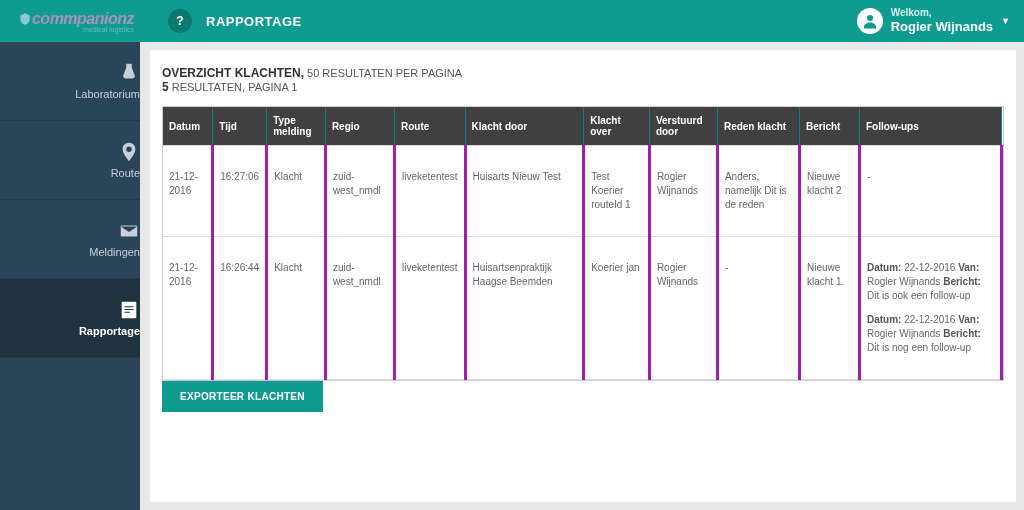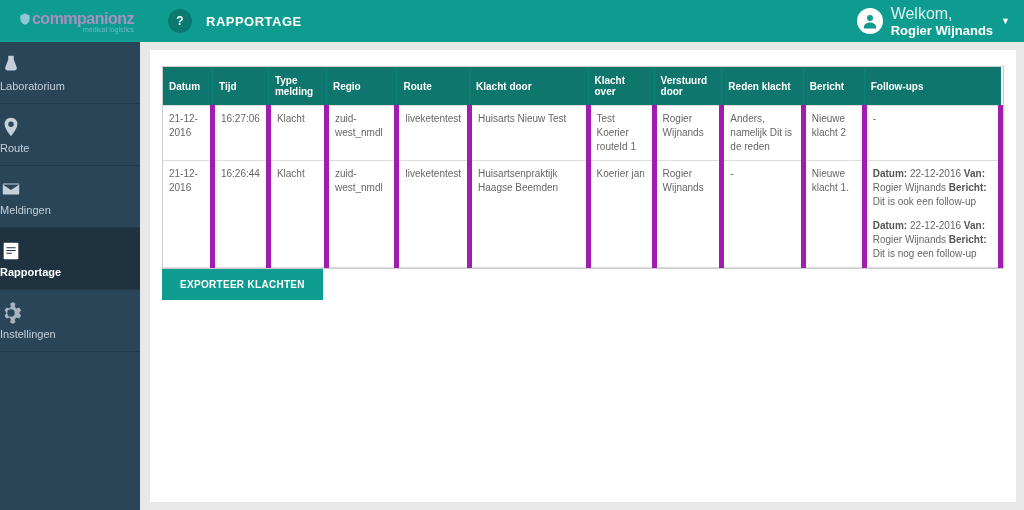--- a/index.html
+++ b/index.html
@@ -4,52 +4,52 @@
 <style>
 * { margin: 0; padding: 0; box-sizing: border-box; }
 body { font-family: Arial, sans-serif; font-size: 12px; background: #e8e8e8; width: 1024px; height: 510px; overflow: hidden; }
 
 .app { display: flex; height: 100%; }
 
 
 .header { position: fixed; top: 0; left: 0; right: 0; height: 42px; background: #0e9c91; display: flex; align-items: center; z-index: 10; }
 .logo-area { width: 152px; height: 42px; background: #0e9c91; display: flex; align-items: center; justify-content: center; }
 .logo-top { display: flex; align-items: center; }
-.logo-text { color: #a890c0; font-size: 16px; font-weight: bold; letter-spacing: -0.5px; }
+.logo-text { color: #a890c0; font-size: 16px; font-weight: bold; letter-spacing: -0.5px; font-style: italic; }
 .logo-sub { color: #6eb5c5; font-size: 7px; text-align: right; margin-top: -2px; }
 .help-btn { width: 24px; height: 24px; border-radius: 50%; background: #0a7a71; color: #fff; margin-left: 16px; display: flex; align-items: center; justify-content: center; font-weight: bold; font-size: 12px; }
 .header-title { color: #fff; font-weight: bold; font-size: 13px; margin-left: 14px; letter-spacing: 0.5px; }
 .header-user { margin-left: auto; margin-right: 14px; display: flex; align-items: center; color: #fff; }
 .avatar { width: 26px; height: 26px; border-radius: 50%; background: #fff; margin-right: 8px; display: flex; align-items: center; justify-content: center; }
 .avatar svg { width: 18px; height: 18px; fill: #0e9c91; }
 .user-text { line-height: 1.2; }
-.welcome { font-size: 16px; color: #d8f0ee; }
+.welcome { font-size: 10px; color: #d8f0ee; font-weight: bold; }
 .username { font-size: 13px; font-weight: bold; }
 .dropdown-arrow { margin-left: 8px; font-size: 9px; }
 
 
 .sidebar { width: 140px; background: #2a4458; padding-top: 42px; display: flex; flex-direction: column; flex-shrink: 0; }
-.nav-item { height: 62px; display: flex; flex-direction: column; align-items: flex-start; justify-content: center; color: #c5d0d8; cursor: pointer; border-bottom: 1px solid #243a4a; }
+.nav-item { height: 79px; display: flex; flex-direction: column; align-items: flex-end; justify-content: center; color: #c5d0d8; cursor: pointer; border-bottom: 1px solid #243a4a; }
 .nav-item.active { background: #1e3240; }
 .nav-item svg { width: 22px; height: 22px; fill: #c5d0d8; margin-bottom: 4px; }
 .nav-item.active svg { fill: #fff; }
 .nav-item span { font-size: 11px; }
 .nav-item.active span { color: #fff; font-weight: bold; }
 
 
 .content { flex: 1; padding-top: 42px; background: #e8e8e8; overflow: hidden; }
 .panel { background: #fff; margin: 8px 8px 8px 10px; height: calc(100% - 16px); overflow: auto; padding: 16px 12px; }
 .breadcrumb { font-size: 11px; color: #555; margin-bottom: 12px; }
 .breadcrumb .title { font-weight: bold; font-size: 12px; color: #333; }
 
 
 .tbl-wrap { border: 1px solid #ccc; }
 table { width: 100%; border-collapse: collapse; font-size: 10px; }
-th { background: #0f766e; color: #fff; padding: 8px 6px; text-align: left; font-weight: bold; border-right: 1px solid #0a8279; font-size: 10px; }
-td { padding: 6px 6px; border-right: 5px solid #a21caf; color: #666; vertical-align: top; line-height: 1.4; margin-top: 16px; }
+th { background: #404040; color: #fff; padding: 8px 6px; text-align: left; font-weight: bold; border-right: 1px solid #0a8279; font-size: 10px; }
+td { padding: 24px 6px; border-right: 3px solid #a21caf; color: #666; vertical-align: top; line-height: 1.4; margin-top: 16px; }
 tr { border-bottom: 1px solid #ddd; }
 .followup-item { margin-bottom: 10px; }
 .followup-item:last-child { margin-bottom: 0; }
 .fu-label { font-weight: bold; color: #555; }
 
 
 .show-more { text-align: center; margin: 14px 0; color: #555; font-size: 13px; }
 .show-more-btn { width: 20px; height: 20px; border-radius: 50%; background: #0e9c91; color: #fff; display: inline-flex; align-items: center; justify-content: center; margin-top: 4px; font-size: 12px; }
 
 
@@ -108,30 +108,30 @@
         </svg>
       <span>Meldingen</span>
     </div>
     <div class="nav-item active">
       <svg viewBox="0 0 24 24">
           <rect x="4" y="3" width="16" height="18" rx="1"></rect>
           <path fill="#1e3240" d="M7 8h10v1H7zm0 3h10v1H7zm0 3h6v1H7z"></path>
         </svg>
       <span>Rapportage</span>
     </div>
-    <div class="nav-item">
-      <svg viewBox="0 0 24 24">
-          <path d="M12 8a4 4 0 100 8 4 4 0 000-8zm9 4l2 3-2 3-3-1-2 2 1 3-3 2-3-2 1-3-2-2-3 1-2-3 2-3-2-3 2-3 3 1 2-2-1-3 3-2 3 2-1 3 2 2 3-1 2 3-2 3z" opacity="0.8"></path>
-        </svg>
-      <span>Instellingen</span>
-    </div>
   </div>
 
   <div class="content">
     <div class="panel">
+      <div class="breadcrumb">
+        <span class="title">OVERZICHT KLACHTEN,</span>
+        <span>50 RESULTATEN PER PAGINA</span><br>
+        <span class="title">5</span>
+        <span>RESULTATEN, PAGINA 1</span>
+      </div>
 
       <div class="tbl-wrap">
       <table>
         <thead>
           <tr>
             <th>Datum</th>
             <th>Tijd</th>
             <th>Type melding</th>
             <th>Regio</th>
             <th>Route</th>

